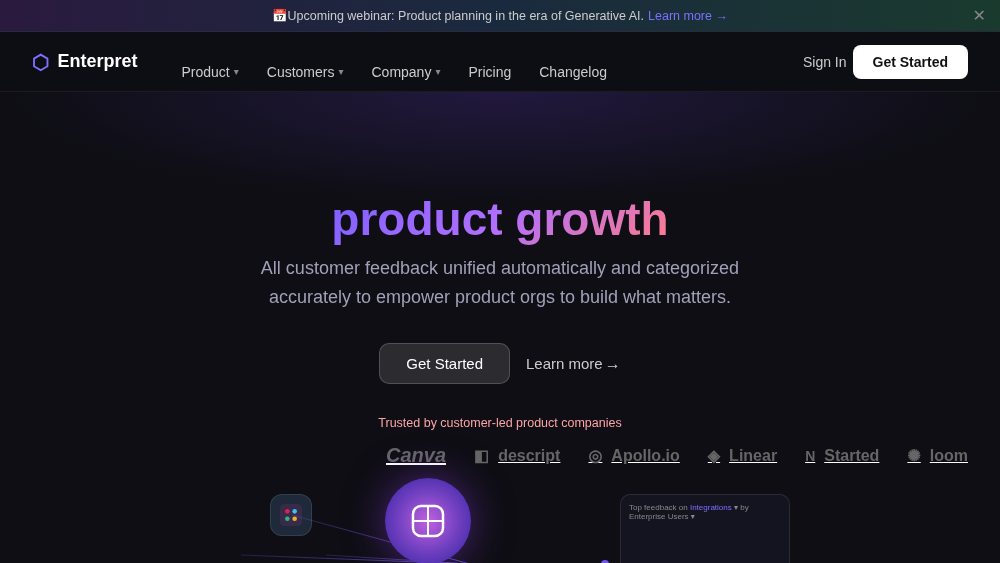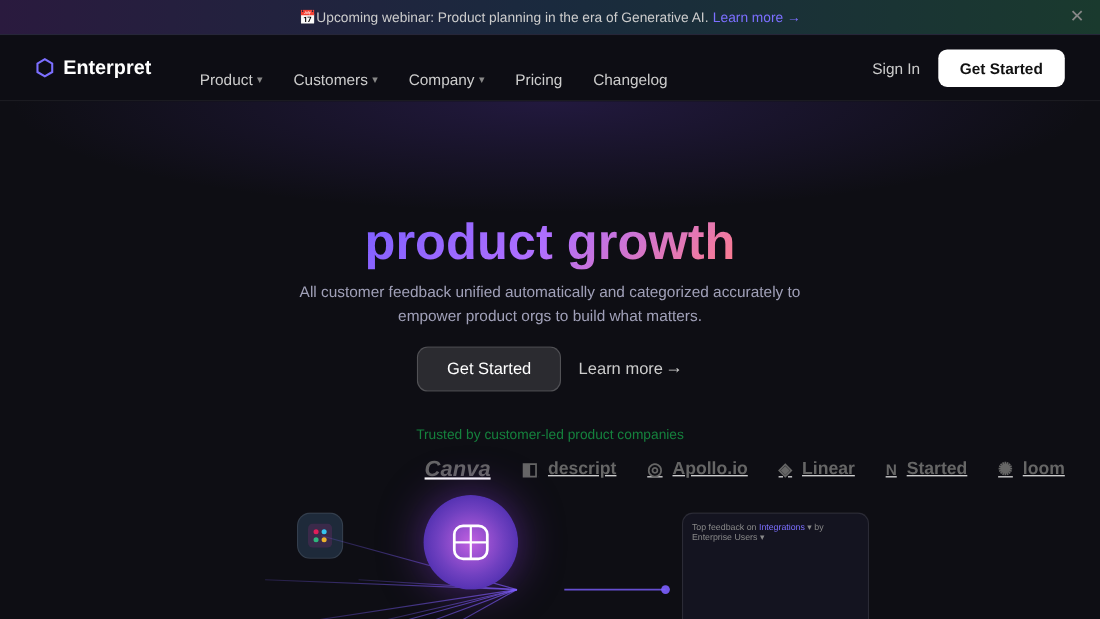--- a/index.html
+++ b/index.html
@@ -81,21 +81,21 @@
       color: #ccc;
       font-size: 14px;
       cursor: pointer;
       border-radius: 6px;
       transition: background 0.2s;
     }
     .nav-link .chevron { font-size: 10px; color: #888; }
     .nav-right {
       display: flex;
       align-items: center;
-      gap: 16px;
+      gap: 6px;
     }
     .sign-in {
       color: #ccc;
       font-size: 14px;
       cursor: pointer;
     }
     .get-started-btn {
       background: #fff;
       color: #111;
       border: none;
@@ -124,25 +124,25 @@
       max-width: 680px;
       margin-bottom: 8px;
     }
     .hero-title-gradient {
       background: linear-gradient(135deg, #7c5fff 0%, #b06fff 50%, #ff7c8a 100%);
       -webkit-background-clip: text;
       -webkit-text-fill-color: transparent;
       background-clip: text;
     }
     .hero-subtitle {
-      font-size: 14px;
+      font-size: 18px;
       color: #a0a0b8;
       max-width: 480px;
       line-height: 1.6;
-      margin-bottom: 16px;
+      margin-bottom: 32px;
     }
     .hero-cta {
       display: flex;
       align-items: center;
       gap: 16px;
     }
     .cta-primary {
       background: rgba(255,255,255,0.12);
       border: 1px solid rgba(255,255,255,0.18);
       color: #fff;
@@ -164,21 +164,21 @@
     }
     .cta-arrow { font-size: 16px; }
 
     
     .trusted-section {
       text-align: center;
       padding: 8px 32px 12px;
     }
     .trusted-label {
       font-size: 12.5px;
-      color: #15803d;
+      color: #fca5a5;
       margin-bottom: 14px;
     }
     .logos-row {
       display: flex;
       align-items: center;
       justify-content: flex-end;
       gap: 28px;
       text-decoration: underline;
     }
     .brand-logo {

